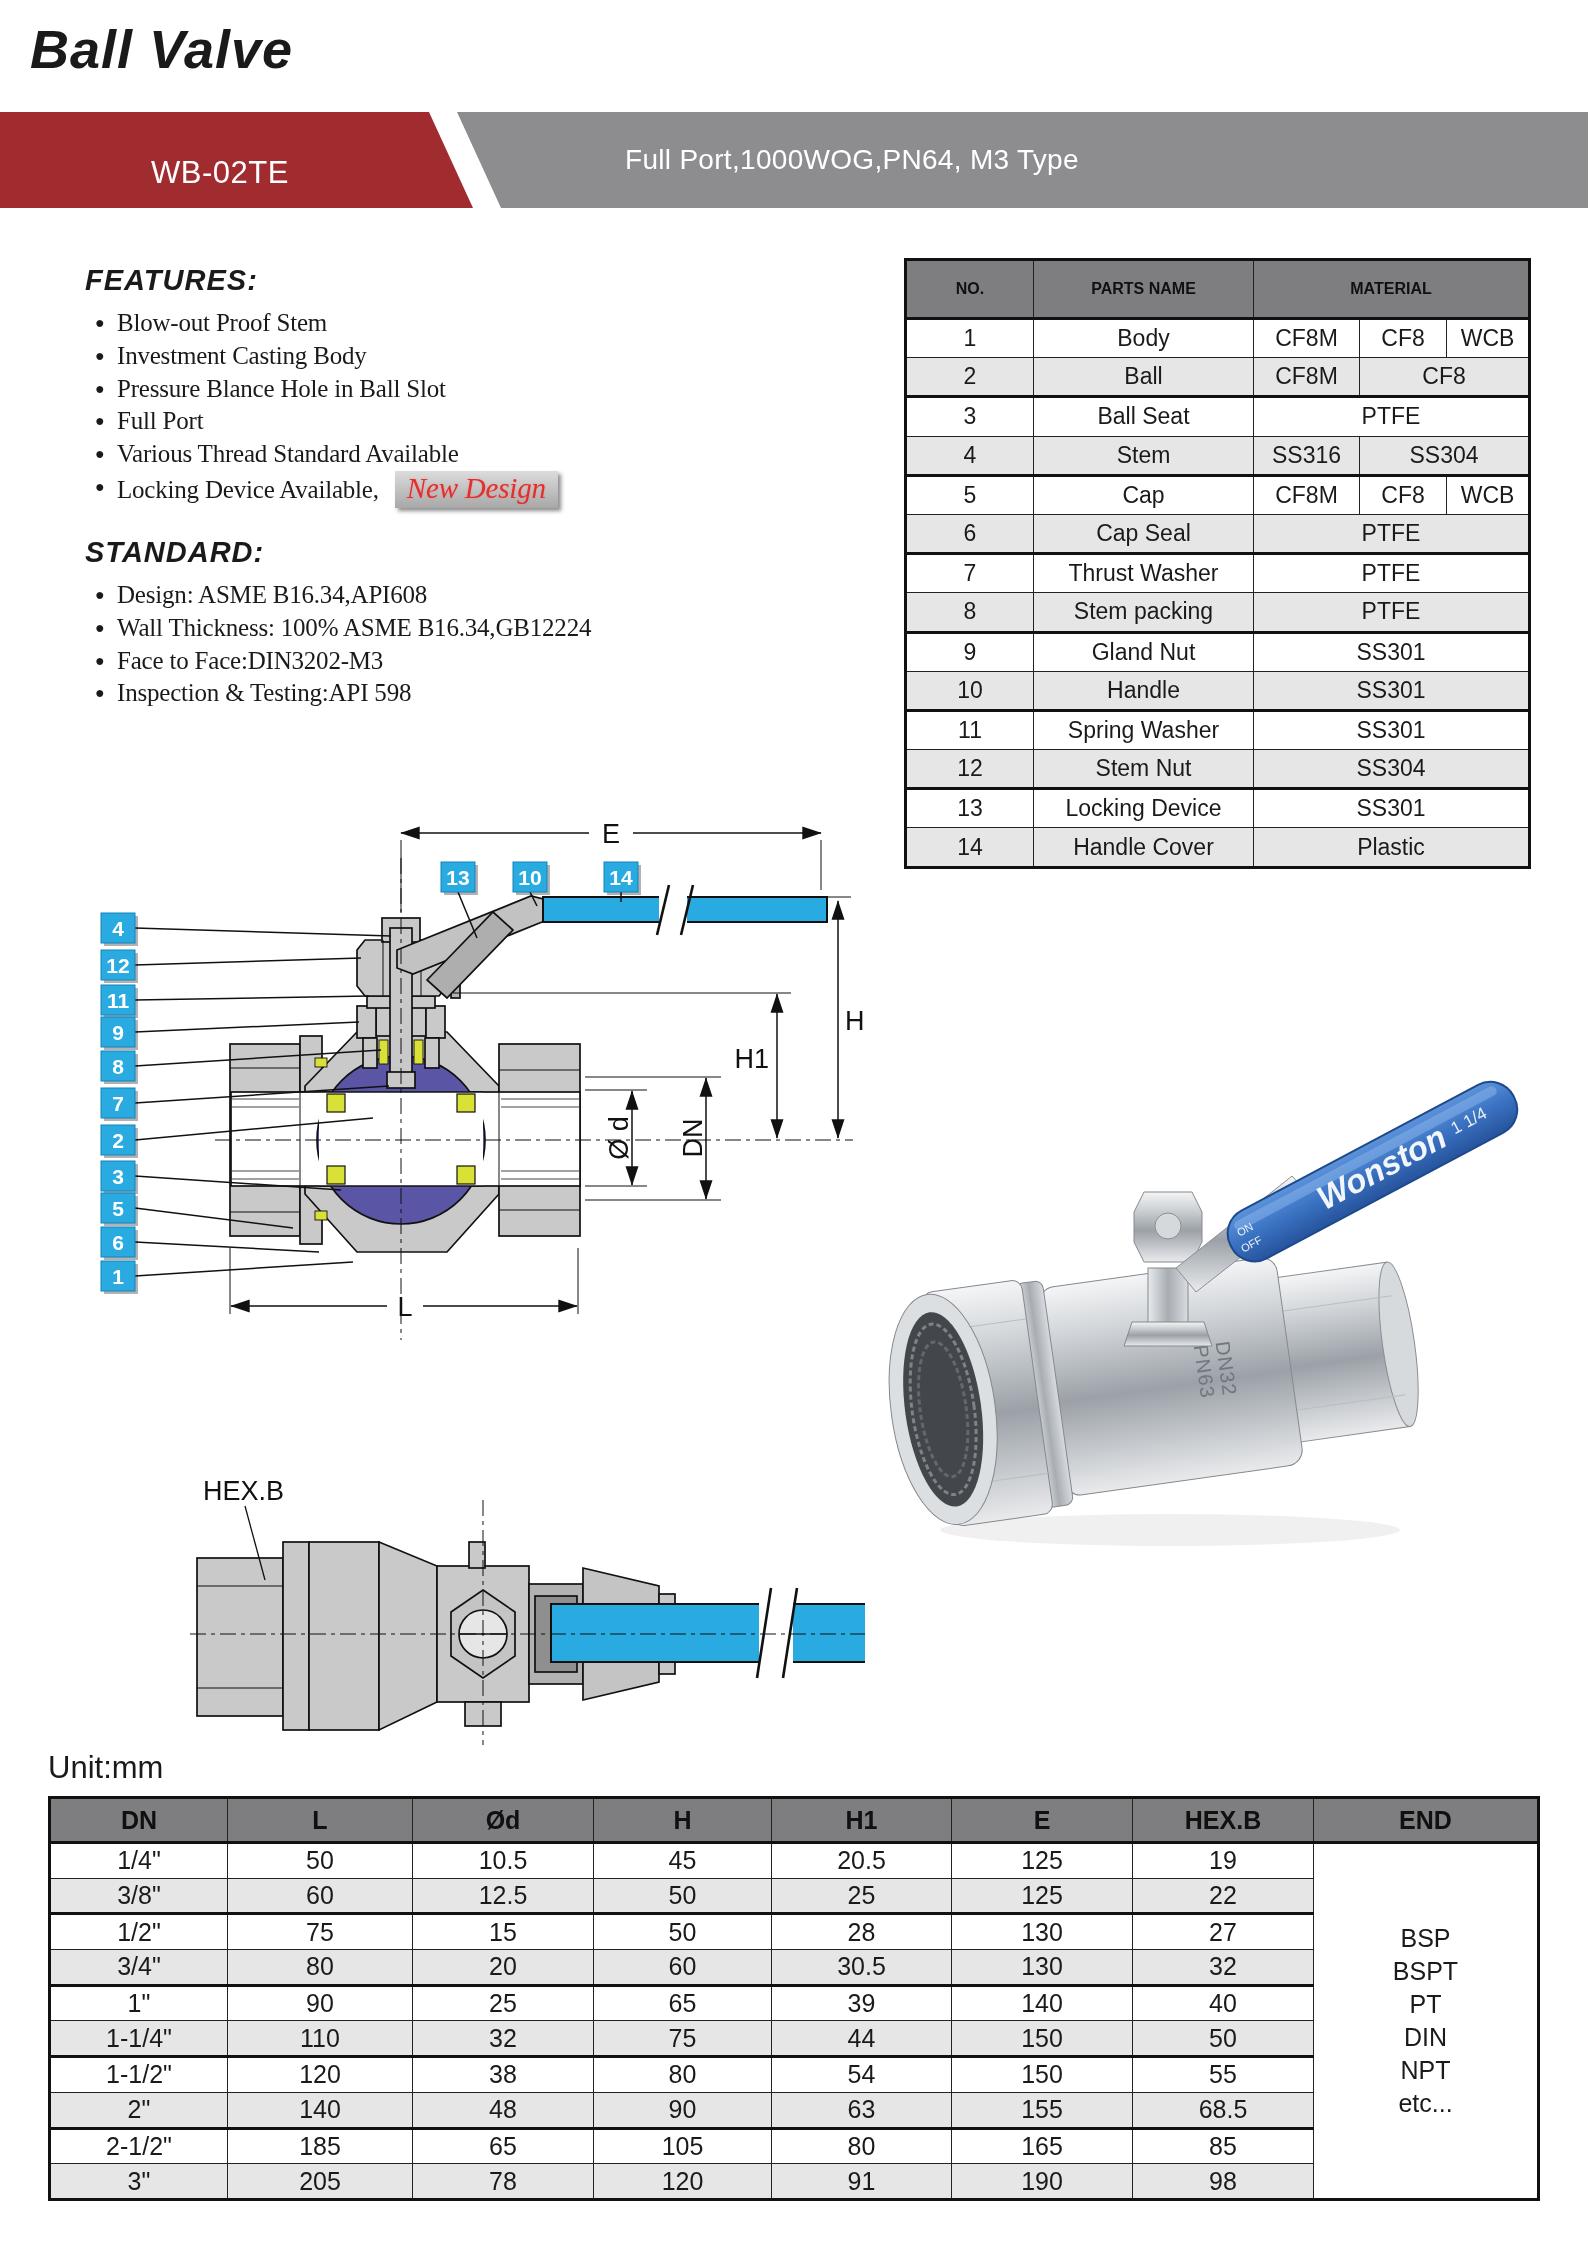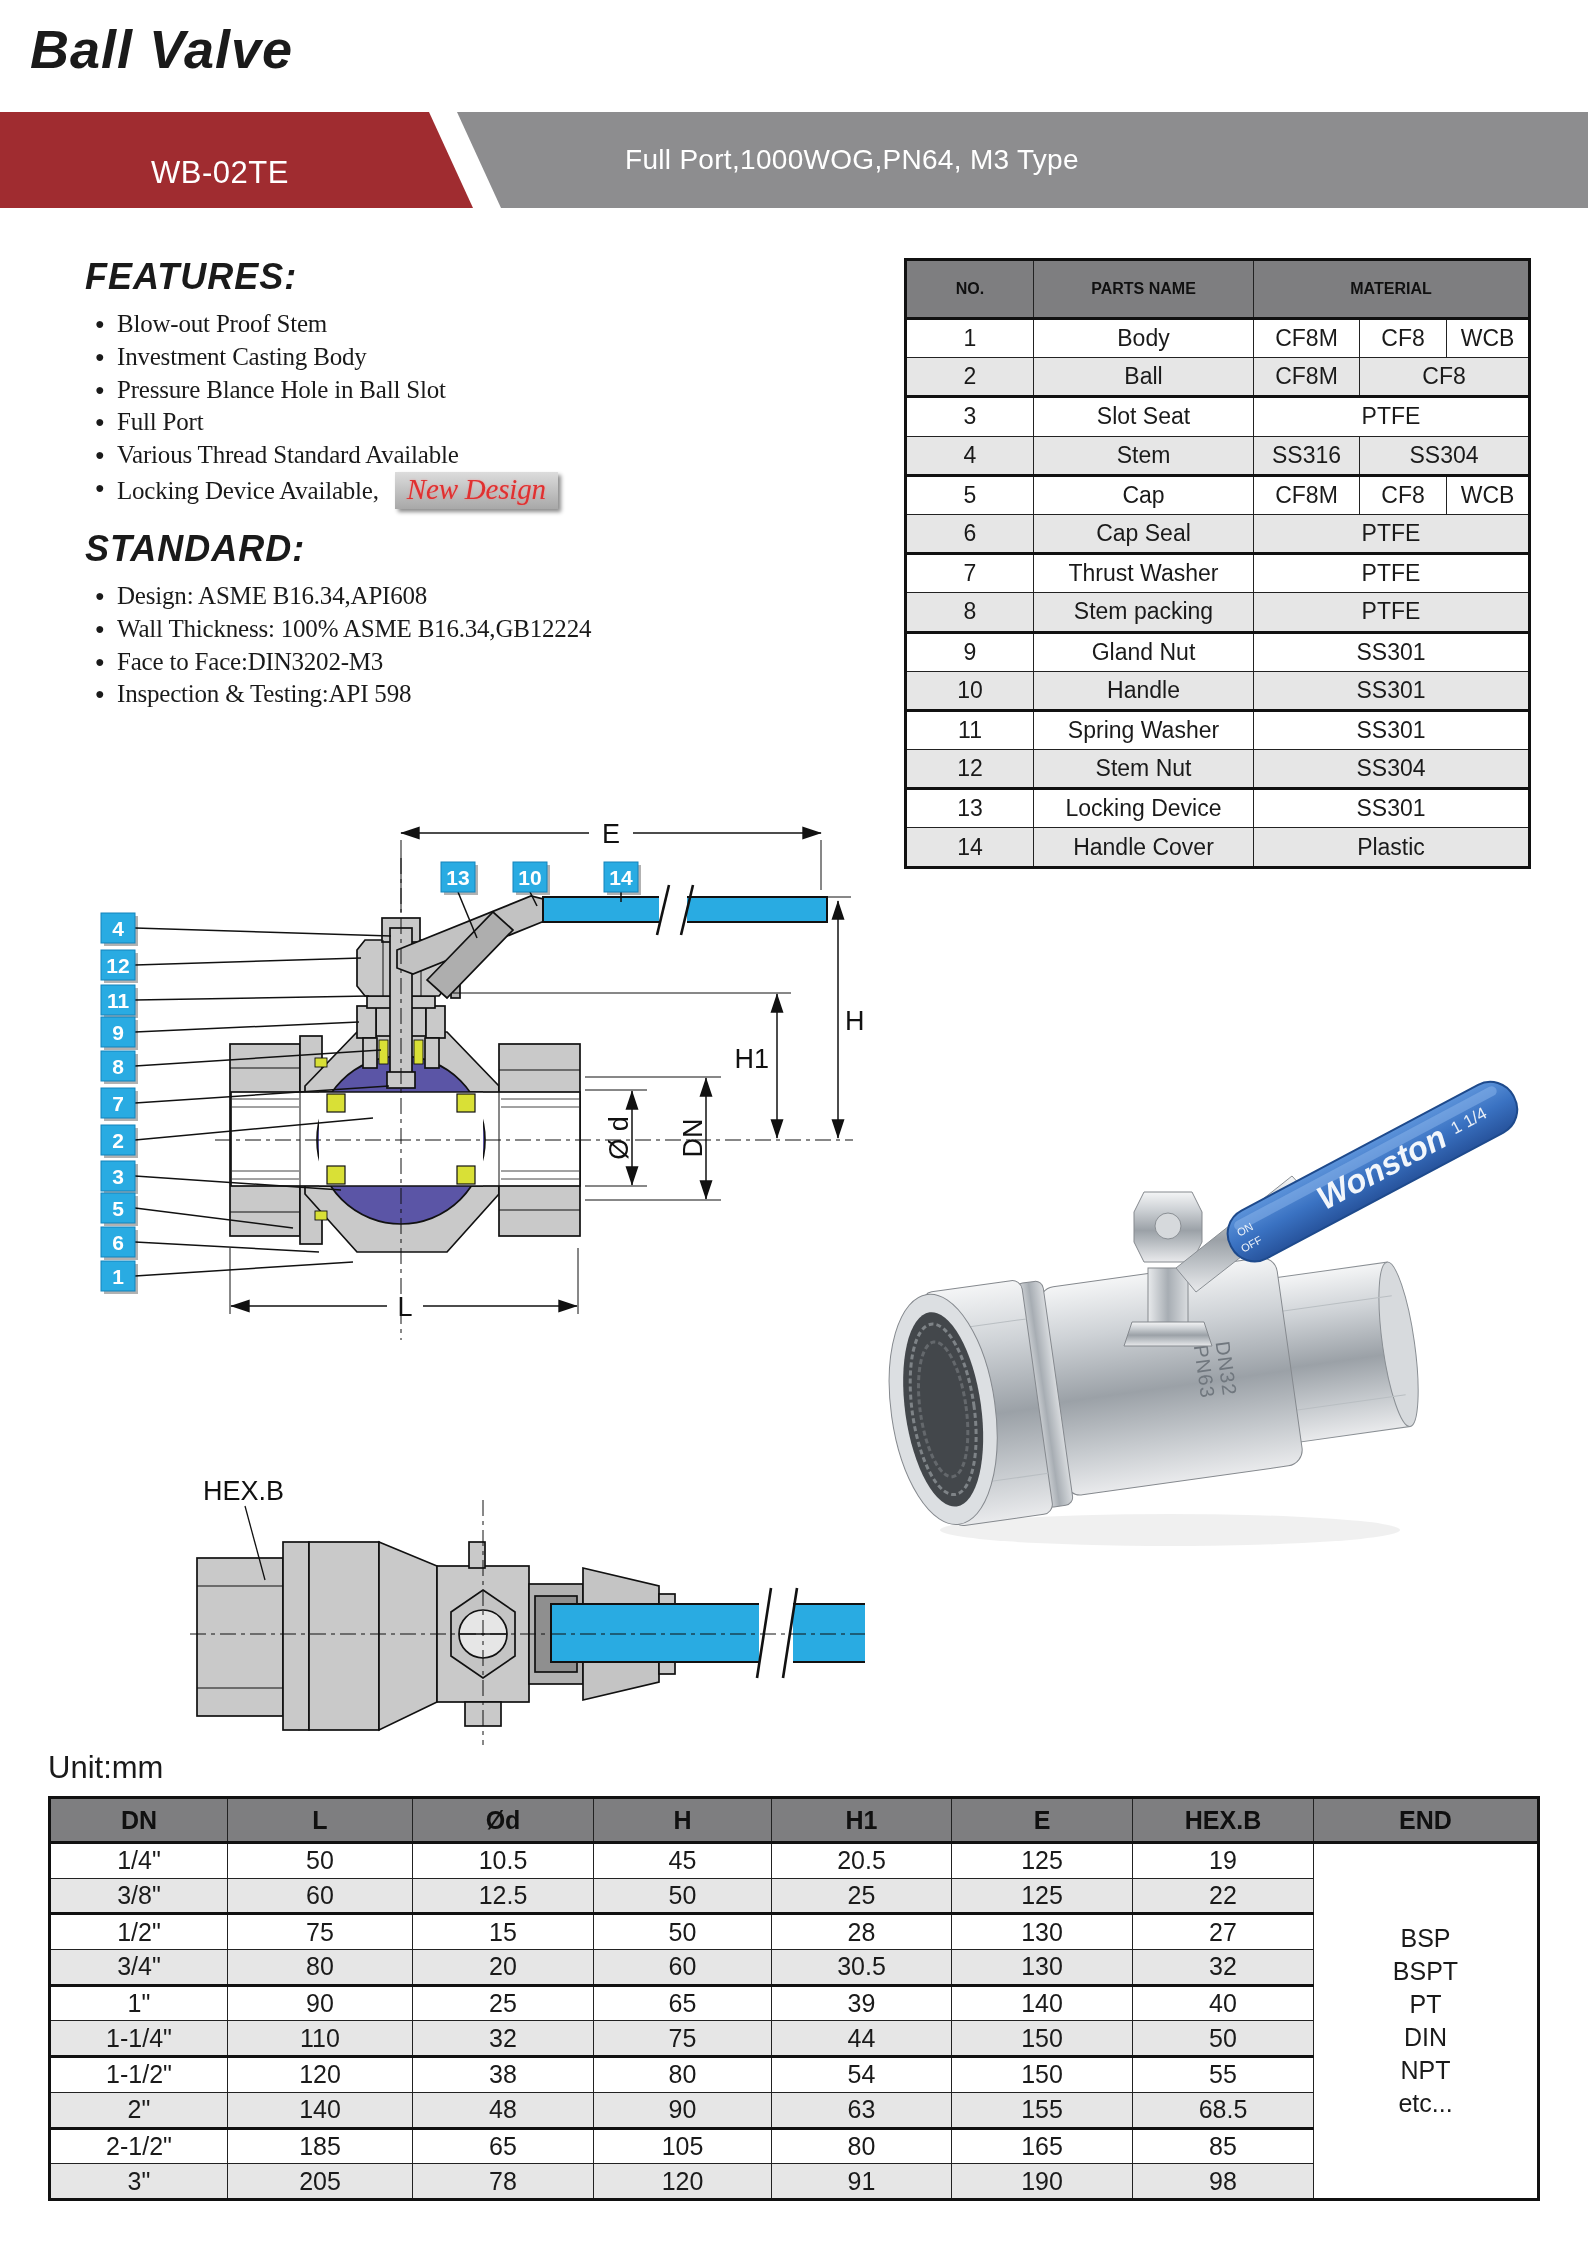--- a/index.html
+++ b/index.html
@@ -15,21 +15,21 @@
   .banner-gray{position:absolute;left:457px;top:0;right:0;height:96px;background:#8D8D8F;
               clip-path:polygon(0 0,100% 0,100% 100%,44px 100%);
               display:flex;flex-direction:column;justify-content:center;gap:6px;padding-left:168px;box-sizing:border-box;}
   .banner-gray div{color:#fff;font-size:28px;letter-spacing:.3px;}
   .banner-model{position:absolute;left:0;top:0;width:440px;height:96px;display:flex;align-items:center;
               justify-content:center;color:#fff;font-size:31px;letter-spacing:.5px;padding-top:26px;box-sizing:border-box;}
   
   .sec{width:800px;}
   .sec-features{left:85px;top:252px;}
   .sec-standard{left:85px;top:524px;}
-  .sec h2{margin:4px 0 10px 0;font-size:36px;font-style:italic;font-weight:700;letter-spacing:1px;}
+  .sec h2{margin:12px 0 10px 0;font-size:29px;font-style:italic;font-weight:700;letter-spacing:1px;}
   .sec ul{margin:0;padding:0 0 0 32px;list-style:none;font-family:Liberation Serif, serif;}
   .sec li{font-size:25px;line-height:32.8px;position:relative;letter-spacing:-0.2px;}
   .sec li::before{content:"\25CF";position:absolute;left:-22px;top:0;font-size:16px;line-height:32.8px;}
   .badge-new{display:inline-block;margin-left:16px;padding:1px 12px 3px 12px;font-size:29px;font-style:italic;
              color:#e03030;background:linear-gradient(#dcdcdc,#a8a8a8);box-shadow:3px 3px 4px rgba(0,0,0,.45);
              text-shadow:0 0 2px rgba(255,120,120,.6);}
   
   table{border-collapse:collapse;table-layout:fixed;}
   th,td{border:1px solid #222;text-align:center;overflow:hidden;white-space:nowrap;}
   thead th{background:#7E7E80;color:#101010;font-weight:700;}
@@ -112,21 +112,21 @@
           <td colspan="1">WCB</td>
         </tr>
         <tr class="shaded">
           <td>2</td>
           <td>Ball</td>
           <td colspan="1">CF8M</td>
           <td colspan="2">CF8</td>
         </tr>
         <tr>
           <td>3</td>
-          <td>Slot Seat</td>
+          <td>Ball Seat</td>
           <td colspan="3">PTFE</td>
         </tr>
         <tr class="shaded">
           <td>4</td>
           <td>Stem</td>
           <td colspan="1">SS316</td>
           <td colspan="2">SS304</td>
         </tr>
         <tr>
           <td>5</td>

